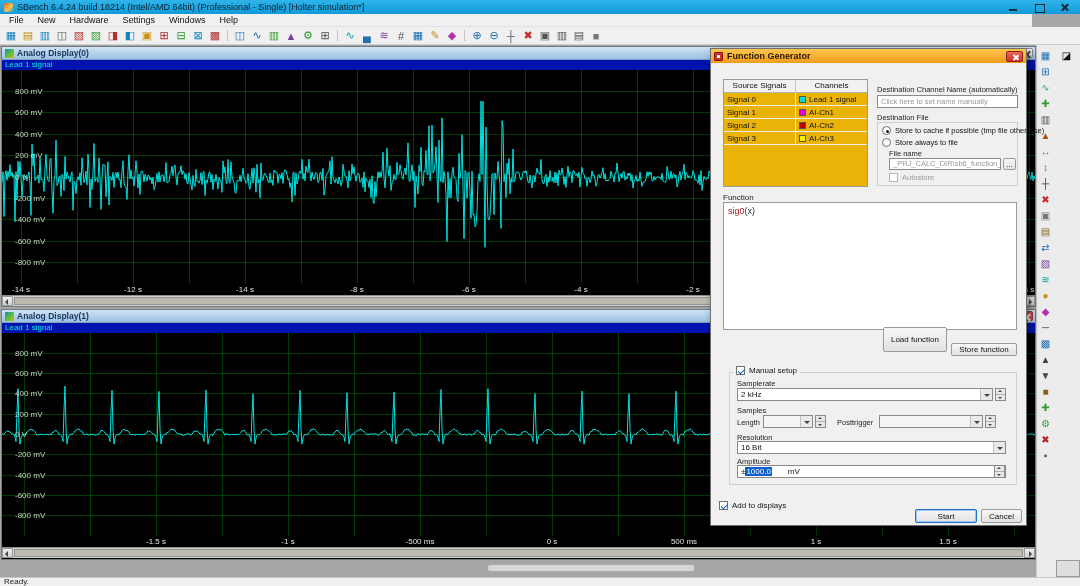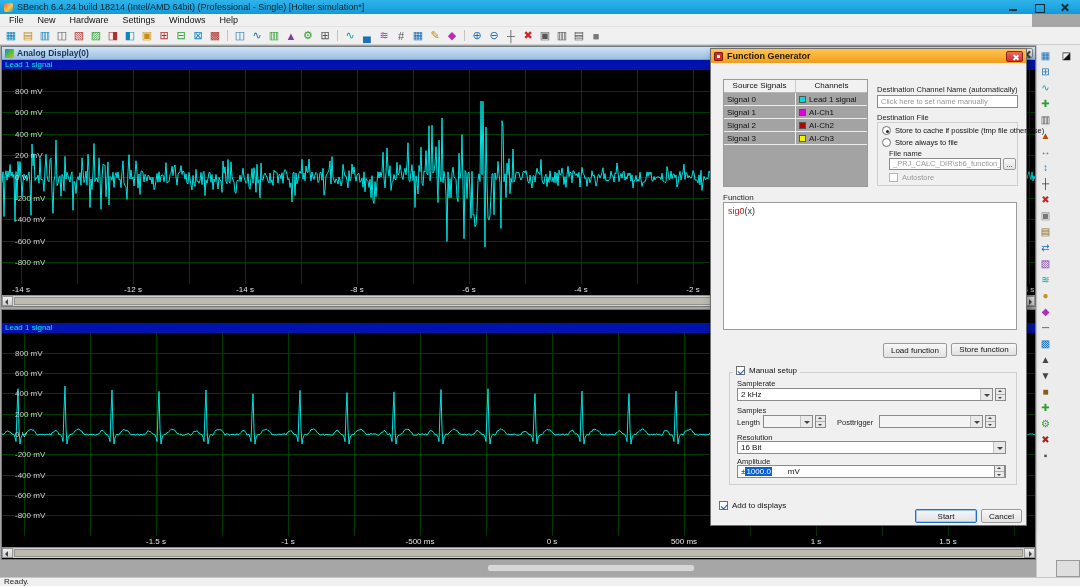--- a/index.html
+++ b/index.html
@@ -74,21 +74,21 @@
 .combo .cval{flex:1;padding:0 3px;font-size:8px;white-space:nowrap;overflow:hidden}
 .combo .carr{width:12px;align-self:stretch;background:#e9e9e9;border-left:1px solid #c0c0c0;position:relative;flex:none}
 .carr::after{content:"";position:absolute;left:3px;top:5px;border:3px solid transparent;border-top-color:#444;border-bottom-width:0}
 .combo.dis{background:#f4f4f4}
 .spin{position:absolute;width:11px;height:13px;border:1px solid #8a8a8a;background:#e8e8e8;display:flex;flex-direction:column}
 .spin i{flex:1;position:relative}
 .spin i.up{border-bottom:1px solid #b0b0b0}
 .spin i::after{content:"";position:absolute;left:2px;border:2.5px solid transparent}
 .spin .up::after{top:1px;border-bottom-color:#444;border-top-width:0}
 .spin .dn::after{top:2px;border-top-color:#444;border-bottom-width:0}
-.sigtable{position:absolute;left:12px;top:30px;width:145px;height:108px;background:#a3a3a3;border:1px solid #9a9a9a;font-size:8px}
+.sigtable{position:absolute;left:12px;top:30px;width:145px;height:108px;background:#eab308;border:1px solid #9a9a9a;font-size:8px}
 .thead{display:flex;height:13px;background:#f1f1f1;border-bottom:1px solid #b5b5b5}
 .th{flex:1;border-right:1px solid #c9c9c9;text-align:center;line-height:12px}
 .th:last-child{border-right:none}
 .trow{display:flex;height:13px;border-bottom:1px solid #ededed}
 .td{flex:1;display:flex;align-items:center;gap:3px;padding:0 3px;border-right:1px solid #ededed;overflow:hidden;white-space:nowrap}
 .td:last-child{border-right:none}
 .swatch{width:7px;height:7px;border:1px solid #555;flex:none}
 .fnbox{position:absolute;left:12px;top:153px;width:294px;height:128px;background:#fff;border:1px solid #9a9a9a;font-family:"DejaVu Sans Mono",monospace;font-size:9px;padding:3px 4px}
 .fn-name{color:#b02020}
 .fn-arg{color:#333}
@@ -214,20 +214,29 @@
       <span style="left: 1027px;">4 s</span>
     </div>
   <div class="hscroll" style="top:248px">
     <span class="harrow l"></span>
     <span class="hthumb"></span>
     <span class="harrow r"></span>
   </div>
 </div>
 
 <div class="dwin" id="disp1" style="left:1px;top:309px;width:1035px;height:251px">
+  <div class="dtitle">
+    <span class="dico"></span>
+    <span>Analog Display(1)</span>
+    <span class="dbtns">
+      <span class="dbtn ic ic-min"></span>
+      <span class="dbtn ic ic-max"></span>
+      <span class="dbtn red ic ic-close"></span>
+    </span>
+  </div>
   <div class="legend">Lead 1 signal</div>
   <div class="chart" id="chart1" style="top:23px;height:203px"><svg width="1033" height="203">
         <line x1="0" y1="20.3" x2="1033" y2="20.3" stroke="#003b00" stroke-width="1" shape-rendering="crispEdges"></line>
         <line x1="0" y1="40.6" x2="1033" y2="40.6" stroke="#003b00" stroke-width="1" shape-rendering="crispEdges"></line>
         <line x1="0" y1="60.9" x2="1033" y2="60.9" stroke="#003b00" stroke-width="1" shape-rendering="crispEdges"></line>
         <line x1="0" y1="81.2" x2="1033" y2="81.2" stroke="#003b00" stroke-width="1" shape-rendering="crispEdges"></line>
         <line x1="0" y1="101.5" x2="1033" y2="101.5" stroke="#003b00" stroke-width="1" shape-rendering="crispEdges"></line>
         <line x1="0" y1="121.8" x2="1033" y2="121.8" stroke="#003b00" stroke-width="1" shape-rendering="crispEdges"></line>
         <line x1="0" y1="142.1" x2="1033" y2="142.1" stroke="#003b00" stroke-width="1" shape-rendering="crispEdges"></line>
         <line x1="0" y1="162.4" x2="1033" y2="162.4" stroke="#003b00" stroke-width="1" shape-rendering="crispEdges"></line>
@@ -362,21 +371,21 @@
   <span class="lbl" style="left:178px;top:100px">File name</span>
   <div class="tinput" style="left:178px;top:109px;width:112px;height:12px;line-height:10px">_PRJ_CALC_DIR\sb6_function_1.sb6dat</div>
   <div class="btn" style="left:292px;top:109px;width:13px;height:12px">...</div>
   <div class="row" style="left:178px;top:124px">
     <span class="cb dis"></span>
     <span class="lbl dim" style="position:static">Autostore</span>
   </div>
 
   <span class="lbl" style="left:12px;top:144px;font-size:8px">Function</span>
   <div class="fnbox"><span class="fn-name">sig0</span><span class="fn-arg">(x)</span></div>
-  <div class="btn" style="left:172px;top:294px;width:64px;height:15px">Load function</div>
+  <div class="btn" style="left:172px;top:278px;width:64px;height:25px">Load function</div>
   <div class="btn" style="left:240px;top:294px;width:66px;height:13px">Store function</div>
 
   <div class="gbox" style="left:18px;top:323px;width:288px;height:113px"></div>
   <div class="row" style="left:22px;top:317px;background:#f0f0f0;padding:0 3px;font-size:8px">
     <span class="cb on"></span>
     <span>Manual setup</span>
   </div>
 
   <span class="lbl" style="left:26px;top:330px">Samplerate</span>
   <div class="combo" style="left:26px;top:339px;width:256px">

